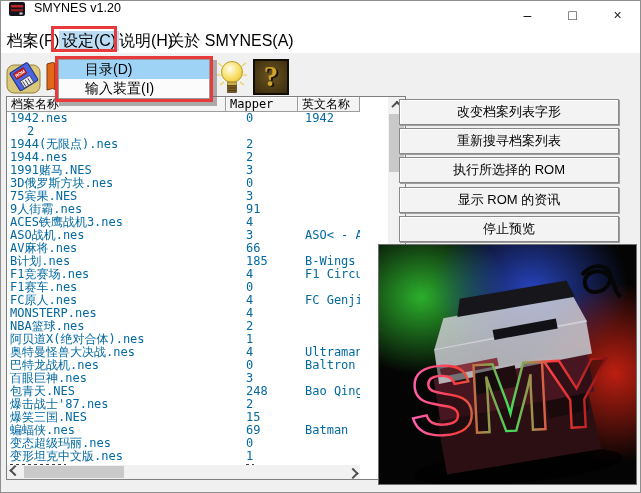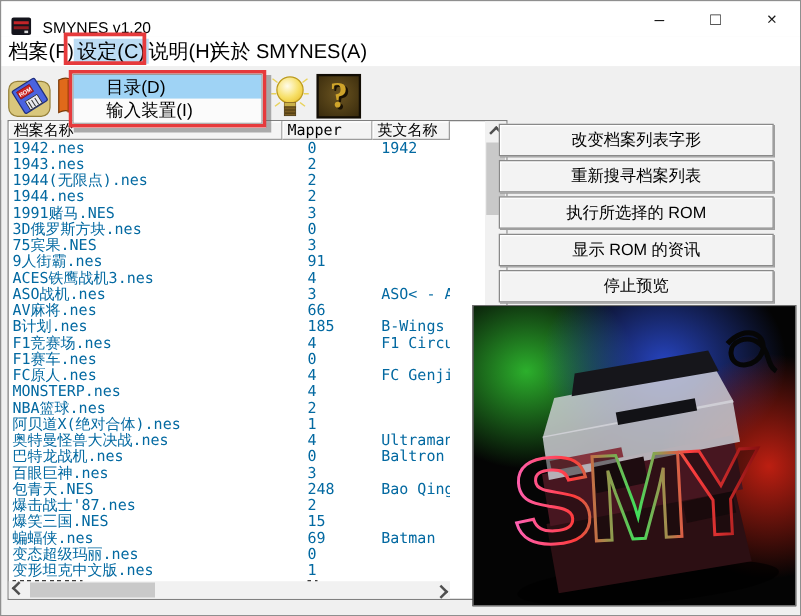--- a/index.html
+++ b/index.html
@@ -1,20 +1,20 @@
 <!DOCTYPE html>
 <html><head>
 <meta charset="utf-8">
 <style>
   html,body{margin:0;padding:0;background:#d7d7d7;}
   .window{position:relative;width:641px;height:493px;background:#f0f0f0;border:1px solid #8f8f8f;
           box-sizing:border-box;font-family:"Liberation Sans",sans-serif;overflow:hidden;}
 
   
-  .titlebar{position:absolute;left:0;top:0;width:100%;height:28px;background:#ffffff;display:flex;align-items:flex-end;}
+  .titlebar{position:absolute;left:0;top:0;width:100%;height:28px;background:#ffffff;display:flex;align-items:flex-start;}
   .app-icon{margin-left:8px;width:16px;height:16px;}
   .title-text{margin-left:9px;font-size:12.5px;color:#000;}
   .win-controls{position:absolute;right:0;top:0;height:28px;display:flex;}
   .wc{width:45px;height:28px;display:flex;align-items:center;justify-content:center;font-size:14px;color:#1a1a1a;}
 
   
   .menubar{position:absolute;left:0;top:28px;width:100%;height:24px;background:#ffffff;display:flex;align-items:center;padding-left:8px;box-sizing:border-box;font-size:16px;}
   .menu-item{height:20px;display:flex;align-items:center;justify-content:center;padding:0 2px;margin-right:2px;color:#000;white-space:nowrap;}
   .menu-item.w0{width:44px}.menu-item.w1{width:56px}.menu-item.w2{width:46px}.menu-item.w3{width:112px}
   .menu-item.hl{background:#bcdcf4;}
@@ -158,21 +158,20 @@
         <div class="hcell" style="width: 72px;">Mapper</div>
         <div class="hcell" style="width: 62px;">英文名称</div>
       </div>
     <div class="rows" id="rom-rows">
         <div class="row">
           <span class="c0">1942.nes</span>
           <span class="c1">0</span>
           <span class="c2">1942</span>
         </div>
         <div class="row">
-          <span class="c0">1943.nes</span>
           <span class="c1">2</span>
           <span class="c2"></span>
         </div>
         <div class="row">
           <span class="c0">1944(无限点).nes</span>
           <span class="c1">2</span>
           <span class="c2"></span>
         </div>
         <div class="row">
           <span class="c0">1944.nes</span>

